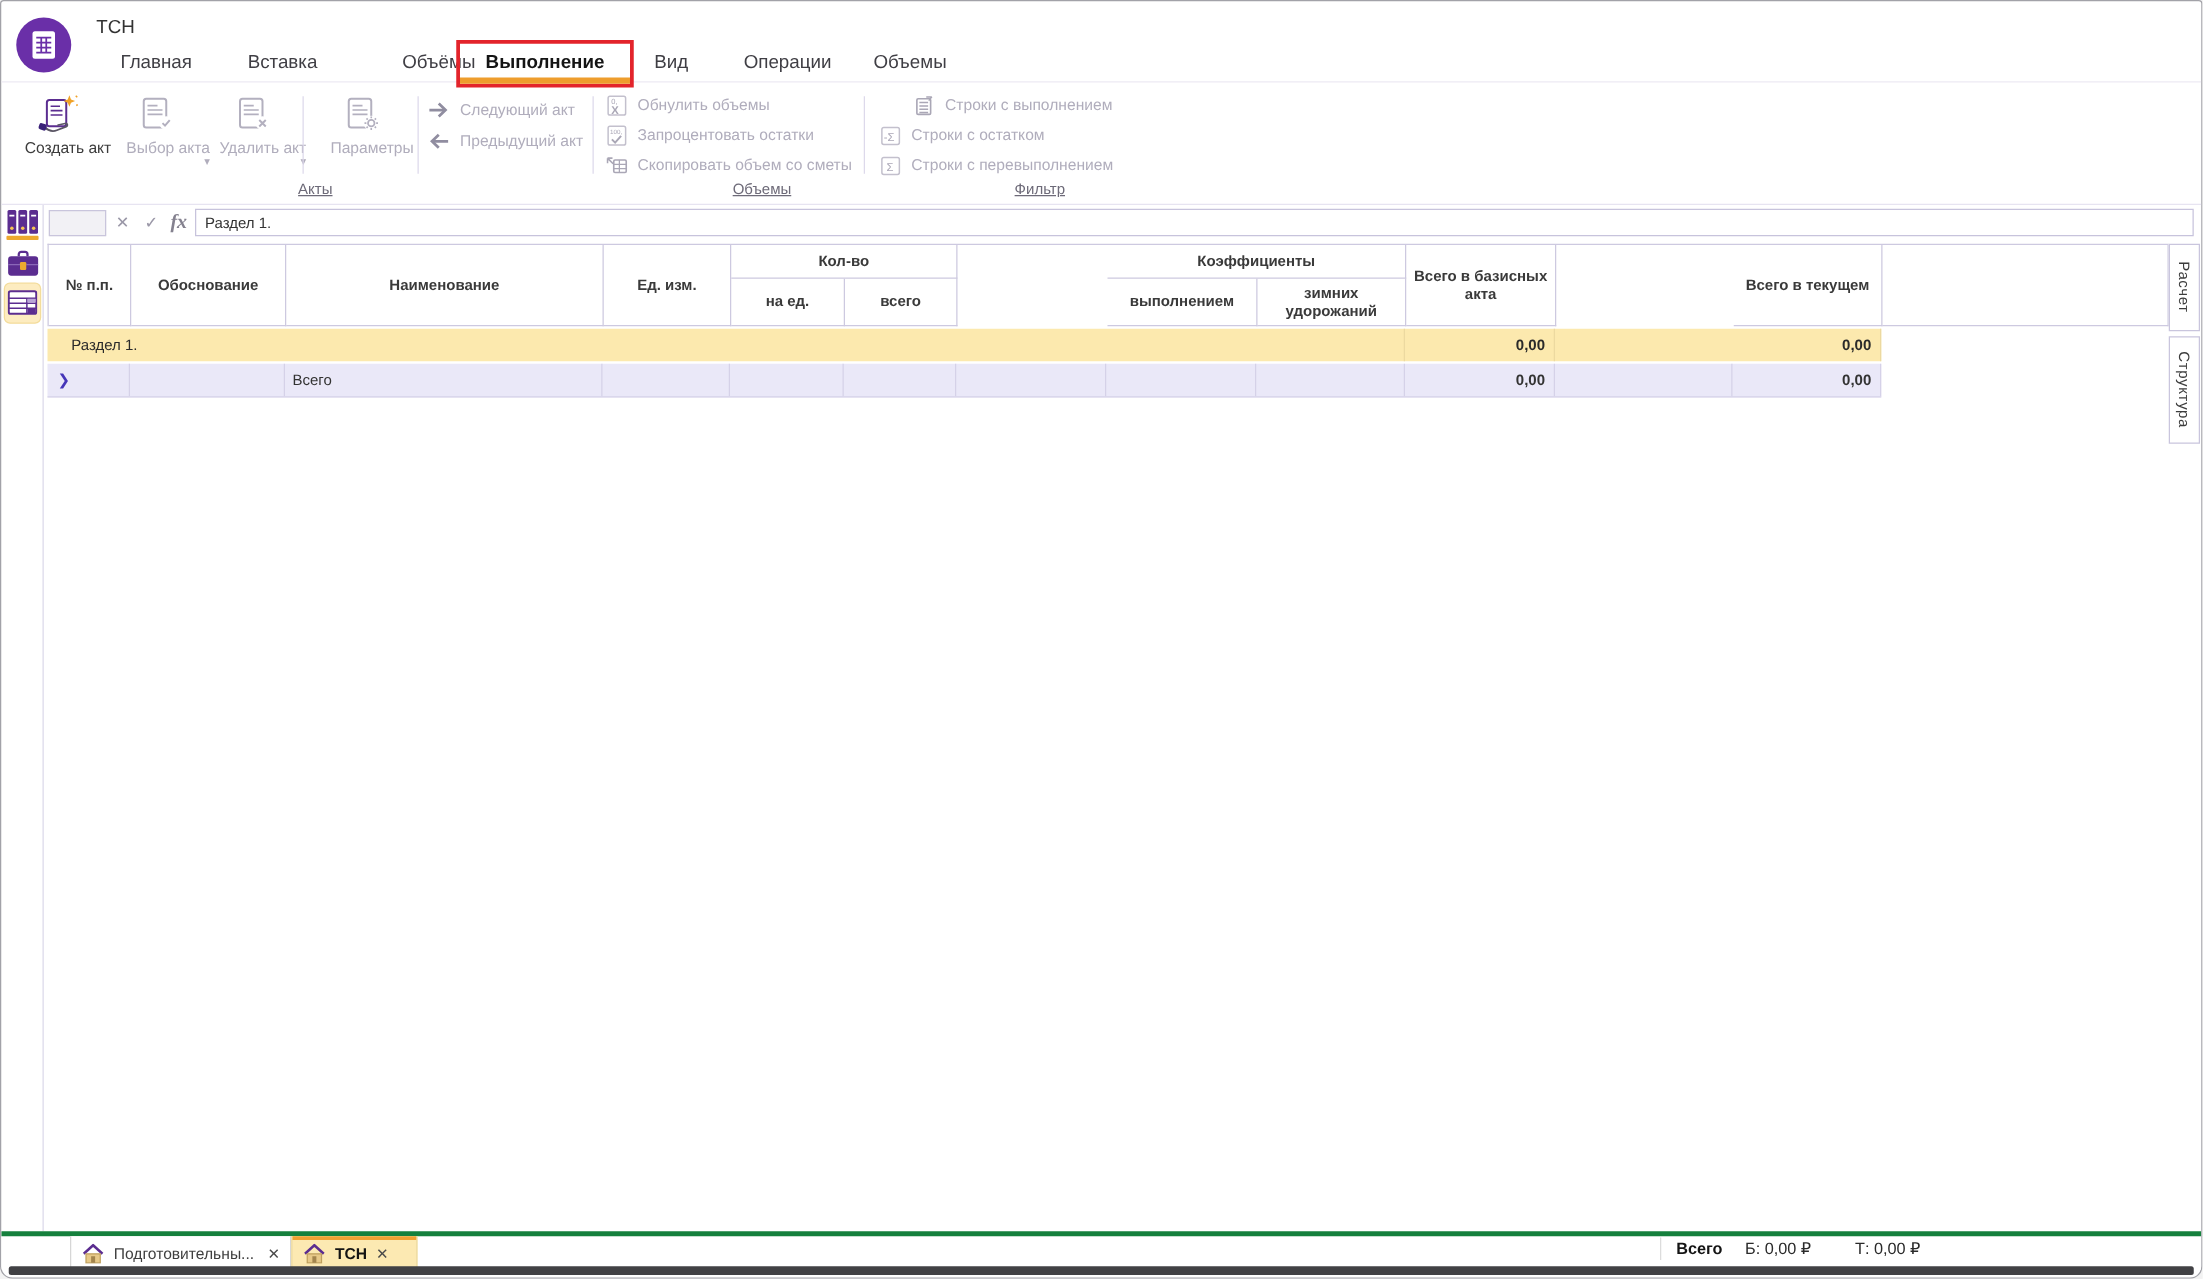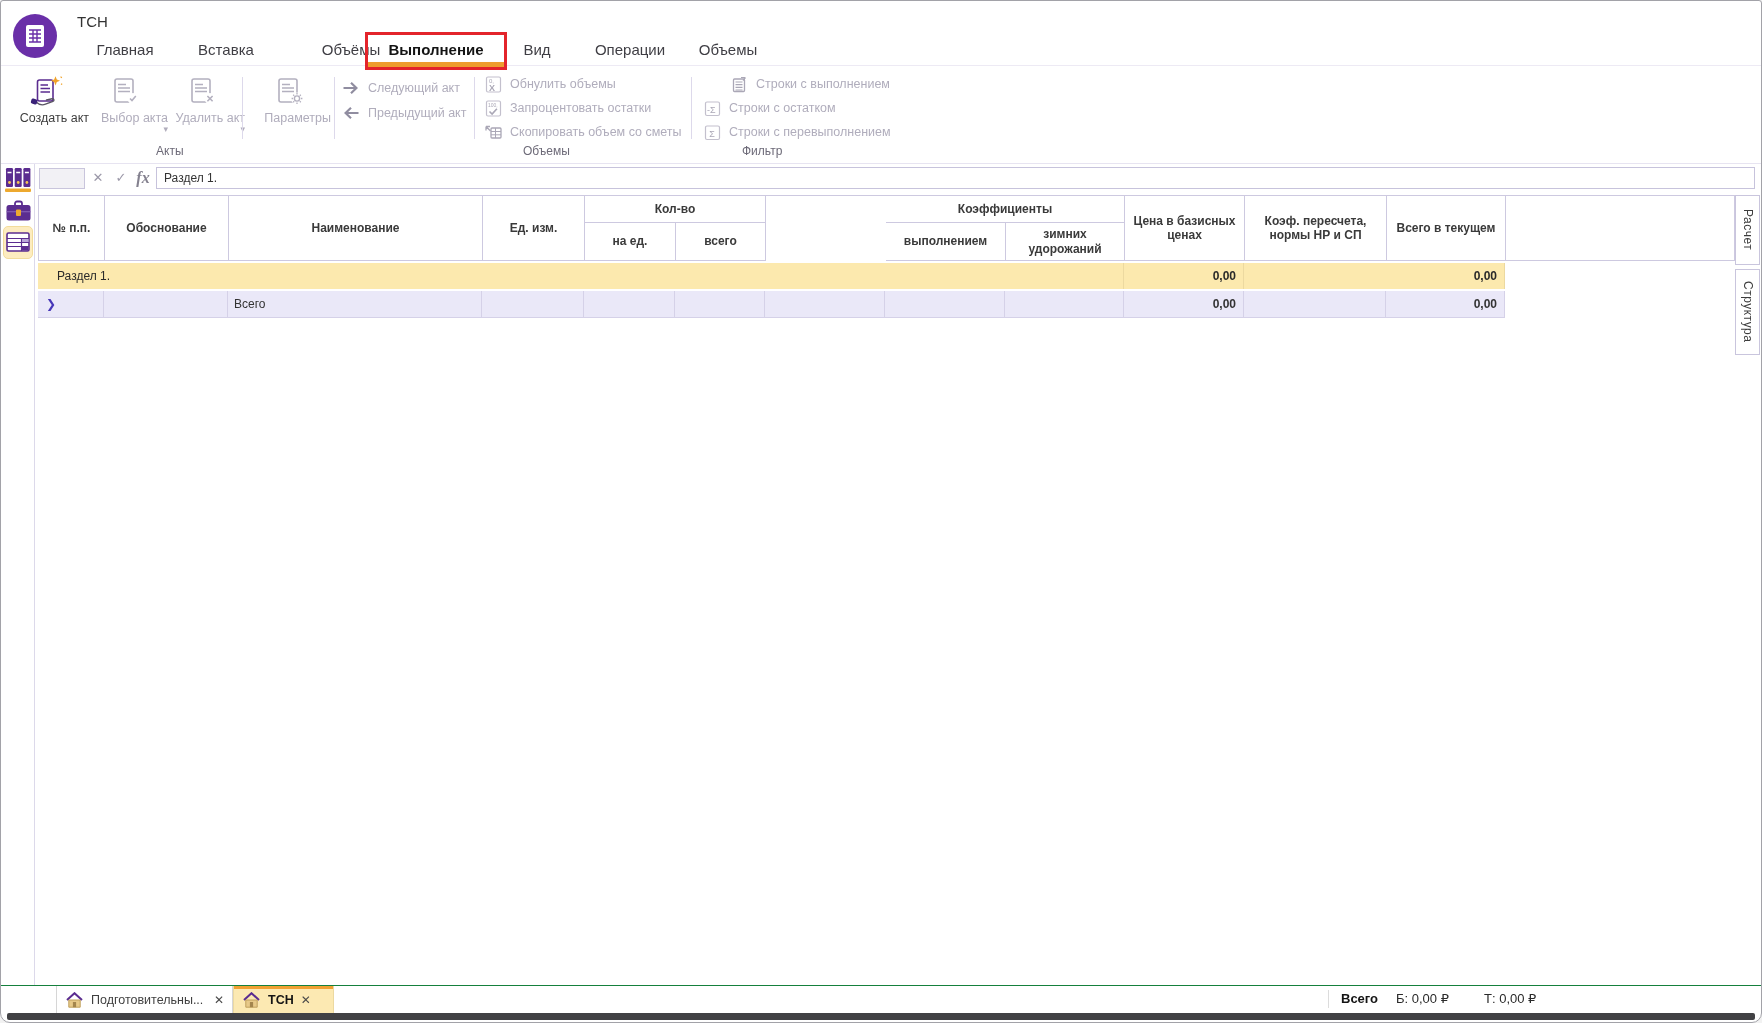--- a/index.html
+++ b/index.html
@@ -15,21 +15,21 @@
   .rtab.active{font-weight:bold;color:#141414;}
   .topline{left:0;top:64px;width:100%;height:1px;background:#edeaf4;}
   
   .big-btn{top:72px;width:86px;height:66px;text-align:right;font-size:12.5px;color:#3d3d3d;}
   .big-btn .ic{height:36px;display:flex;align-items:flex-end;justify-content:center;}
   .big-btn .lbl{margin-top:3px;line-height:13px;}
   .big-btn.disabled{color:#b0adbc;}
   .caret{font-size:9px;color:#b0adbc;line-height:8px;}
   .vsep{top:76px;width:1px;height:62px;background:#ddd9eb;}
   .small-btn{height:22px;display:flex;align-items:center;gap:8px;font-size:12.5px;color:#b0adbc;white-space:nowrap;}
-  .group-label{top:143px;width:110px;text-align:left;font-size:12px;color:#6d6a78;transform:translateX(-50%);}
+  .group-label{top:143px;width:110px;text-align:right;font-size:12px;color:#6d6a78;transform:translateX(-50%);text-decoration:underline;}
   .ribbon-bottom{left:0;top:162px;width:100%;height:1px;background:#e7e4f1;}
   
   .sidebar-line{left:33px;top:163px;width:1px;height:821px;background:#dcd9ea;}
   .cellref-box{left:38px;top:167px;width:44px;height:19px;background:#f2f1f5;border:1px solid #c9c5dc;}
   .fbtn{top:166px;width:18px;height:21px;text-align:center;line-height:21px;color:#9b98a8;font-weight:bold;font-size:13px;}
   .fx{font-family:"Liberation Serif","DejaVu Serif",serif;font-style:italic;font-size:16px;color:#84818f;}
   .formula-field{left:155px;top:166px;width:1590px;height:20px;border:1px solid #c7c3dc;font-size:12px;color:#333;
                  line-height:20px;padding-left:7px;background:#fff;}
   
   .side-icon{left:3px;width:28px;height:28px;display:flex;align-items:center;justify-content:center;}
@@ -46,21 +46,21 @@
   .row-total{left:37px;top:290px;height:26px;display:grid;
              grid-template-columns:66px 124px 254px 102px 91px 90px 120px 120px 119px 120px 142px 119px;
              background:#eae8f8;border-bottom:1px solid #d5d1e8;}
   .row-total>div{display:flex;align-items:center;box-sizing:border-box;font-size:12px;color:#333;border-right:1px solid #d5d1e8;}
   .num{justify-content:flex-end;padding-right:7px;font-weight:bold;color:#1f1f1f;}
   
   .side-tab{left:1734px;width:25px;border:1px solid #c9c5dd;background:#fff;box-sizing:border-box;
             writing-mode:vertical-rl;display:flex;align-items:center;justify-content:center;
             font-size:12px;color:#3c3c3c;letter-spacing:0.5px;}
   
-  .footer-bar{left:0;top:984px;width:100%;height:27px;border-top:1px solid #15803d;background:#fff;box-sizing:content-box;}
+  .footer-bar{left:0;top:984px;width:100%;height:27px;border-top:4px solid #15803d;background:#fff;box-sizing:content-box;}
   .doc-tab{position:absolute;top:0;height:27px;display:flex;align-items:center;gap:7px;box-sizing:border-box;
            font-size:12.5px;color:#3f3f3f;padding:0 8px;background:#fff;border-left:1px solid #d6d6d6;border-right:1px solid #d6d6d6;}
   .doc-tab.active{background:#fce9b2;border-color:#ecd9a0;font-weight:bold;color:#141414;}
   .doc-tab .tab-accent{position:absolute;left:0;right:0;top:0;height:3px;background:#f0a132;}
   .tab-close{font-size:12px;font-weight:bold;color:#4a4a4a;cursor:pointer;}
   .status-sep{left:1327px;top:989px;width:1px;height:18px;background:#dcdcdc;}
   .status-item{top:984px;height:27px;line-height:27px;font-size:13px;color:#2a2a2a;white-space:nowrap;}
   .bottom-shadow{left:6px;top:1012px;width:1748px;height:7px;background:#414144;border-radius:2px;}
 </style>
 </head>
@@ -259,22 +259,21 @@
     <div class="th" style="grid-column:1;grid-row:1/3">№ п.п.</div>
     <div class="th" style="grid-column:3;grid-row:1/3">Наименование</div>
     <div class="th" style="grid-column:2;grid-row:1/3">Обоснование</div>
     <div class="th" style="grid-column:4;grid-row:1/3">Ед. изм.</div>
     <div class="th" style="grid-column:5/7;grid-row:1">Кол-во</div>
     <div class="th" style="grid-column:5;grid-row:2">на ед.</div>
     <div class="th" style="grid-column:6;grid-row:2">всего</div>
     <div class="th" style="grid-column:8/10;grid-row:1">Коэффициенты</div>
     <div class="th" style="grid-column:8;grid-row:2">выполнением</div>
     <div class="th" style="grid-column:9;grid-row:2">зимних удорожаний</div>
-    <div class="th" style="grid-column:10;grid-row:1/3">Цена в базисных ценах</div>
-    <div class="th" style="grid-column:11;grid-row:1/3">Коэф. пересчета, нормы НР и СП</div>
+    <div class="th" style="grid-column:10;grid-row:1/3">Всего в базисных акта</div>
     <div class="th" style="grid-column:12;grid-row:1/3">Всего в текущем</div>
     <div class="th" style="grid-column:13;grid-row:1/3"></div>
   </div>
 
   <div class="abs row-section">
     <div style="padding-left:19px">Раздел 1.</div>
     <div class="num">0,00</div>
     <div class="num">0,00</div>
   </div>
 

